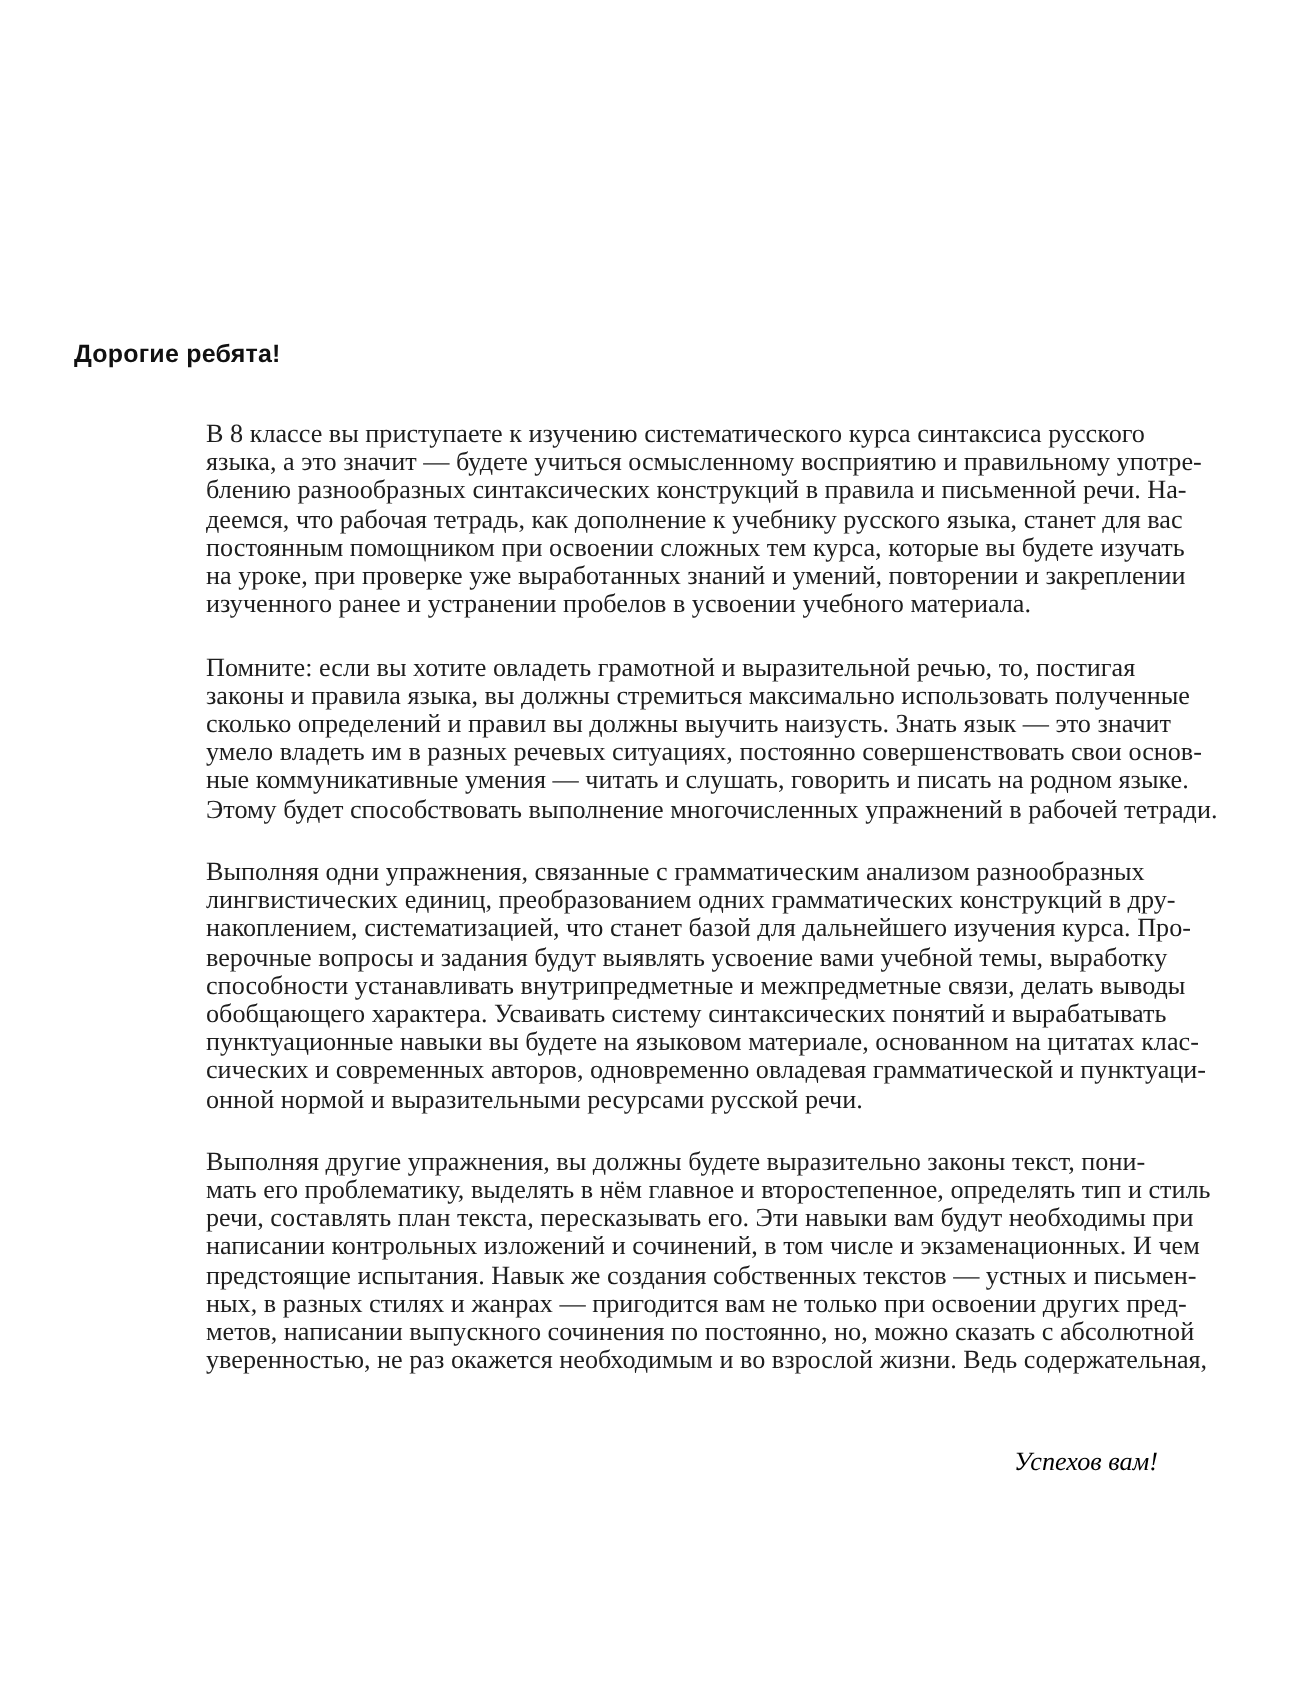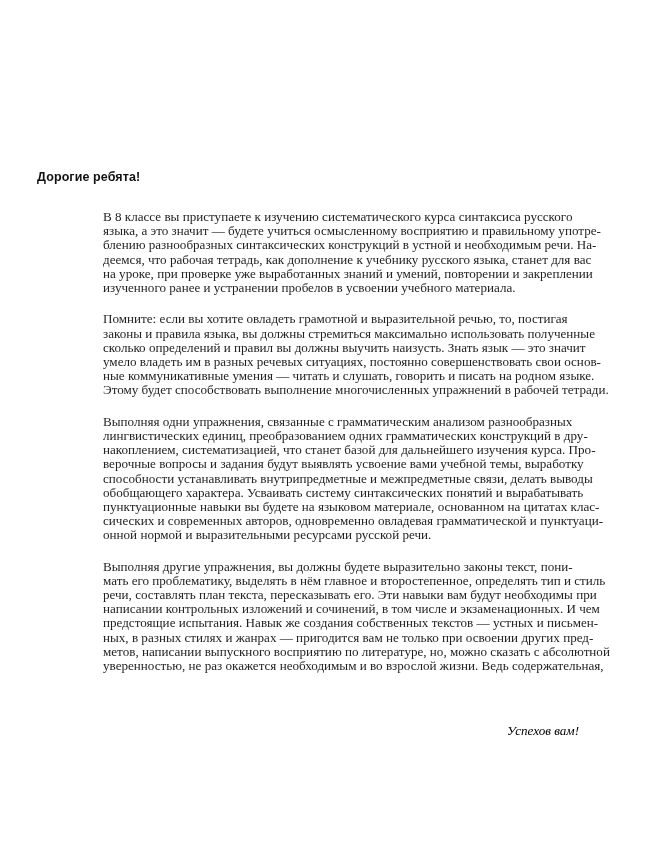--- a/index.html
+++ b/index.html
@@ -31,22 +31,23 @@
 </head>
 <body>
 
 <div class="page">
   <div class="title">Дорогие ребята!</div>
 
   <div class="body">
     <p>
       <span class="line">В 8 классе вы приступаете к изучению систематического курса синтаксиса русского</span>
       <span class="line">языка, а это значит — будете учиться осмысленному восприятию и правильному употре-</span>
-      <span class="line">блению разнообразных синтаксических конструкций в устной и необходимым речи. На-</span>
+      <span class="line">блению разнообразных синтаксических конструкций в правила и письменной речи. На-</span>
       <span class="line">деемся, что рабочая тетрадь, как дополнение к учебнику русского языка, станет для вас</span>
+      <span class="line">постоянным помощником при освоении сложных тем курса, которые вы будете изучать</span>
       <span class="line">на уроке, при проверке уже выработанных знаний и умений, повторении и закреплении</span>
       <span class="line last">изученного ранее и устранении пробелов в усвоении учебного материала.</span>
     </p>
     <p>
       <span class="line">Помните: если вы хотите овладеть грамотной и выразительной речью, то, постигая</span>
       <span class="line">законы и правила языка, вы должны стремиться максимально использовать полученные</span>
       <span class="line">сколько определений и правил вы должны выучить наизусть. Знать язык — это значит</span>
       <span class="line">умело владеть им в разных речевых ситуациях, постоянно совершенствовать свои основ-</span>
       <span class="line">ные коммуникативные умения — читать и слушать, говорить и писать на родном языке.</span>
       <span class="line">Этому будет способствовать выполнение многочисленных упражнений в рабочей тетради.</span>
@@ -62,19 +63,19 @@
       <span class="line">сических и современных авторов, одновременно овладевая грамматической и пунктуаци-</span>
       <span class="line last">онной нормой и выразительными ресурсами русской речи.</span>
     </p>
     <p>
       <span class="line">Выполняя другие упражнения, вы должны будете выразительно законы текст, пони-</span>
       <span class="line">мать его проблематику, выделять в нём главное и второстепенное, определять тип и стиль</span>
       <span class="line">речи, составлять план текста, пересказывать его. Эти навыки вам будут необходимы при</span>
       <span class="line">написании контрольных изложений и сочинений, в том числе и экзаменационных. И чем</span>
       <span class="line">предстоящие испытания. Навык же создания собственных текстов — устных и письмен-</span>
       <span class="line">ных, в разных стилях и жанрах — пригодится вам не только при освоении других пред-</span>
-      <span class="line">метов, написании выпускного восприятию по литературе, но, можно сказать с абсолютной</span>
+      <span class="line">метов, написании выпускного сочинения по постоянно, но, можно сказать с абсолютной</span>
       <span class="line">уверенностью, не раз окажется необходимым и во взрослой жизни. Ведь содержательная,</span>
     </p>
   </div>
 
   <div class="closing">Успехов вам!</div>
 </div>
 
 </body></html>

